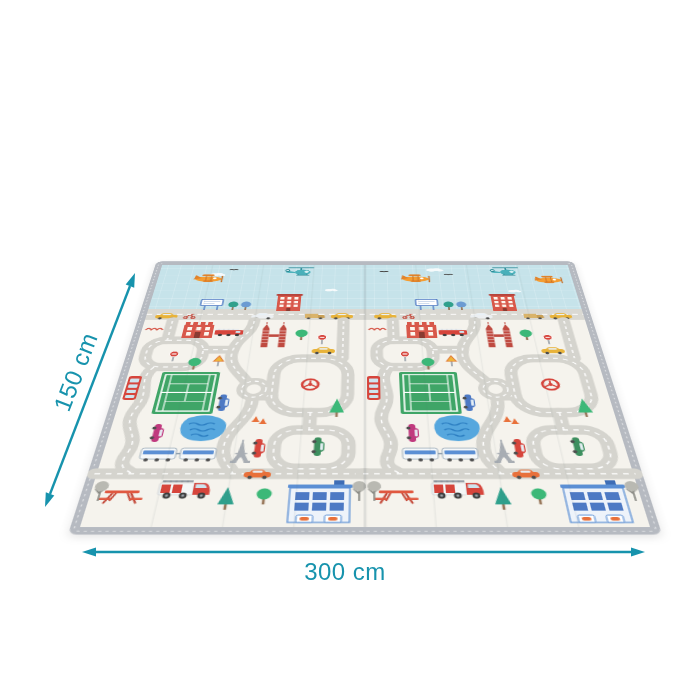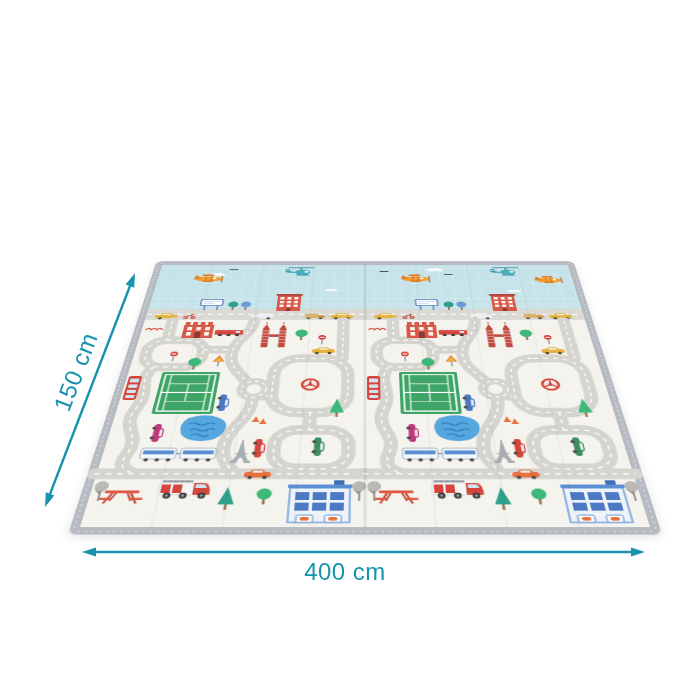--- a/index.html
+++ b/index.html
@@ -370,14 +370,14 @@
       <polygon points="645,552 631,547.6 631,556.4" fill="#1793ad"></polygon>
     </g>
     <g>
       <line x1="50" y1="494" x2="130" y2="286" stroke-width="2.4" stroke="#1793ad"></line>
       <polygon points="135,273 134.2,287.7 125.7,284.5" fill="#1793ad"></polygon>
       <polygon points="45,507 54.3,495.5 45.8,492.3" fill="#1793ad"></polygon>
     </g>
   </svg>
 
   <div class="dim-label dim-150">150 cm</div>
-  <div class="dim-label dim-200">400 cm</div>
+  <div class="dim-label dim-200">300 cm</div>
 </div>
 
 </body></html>

